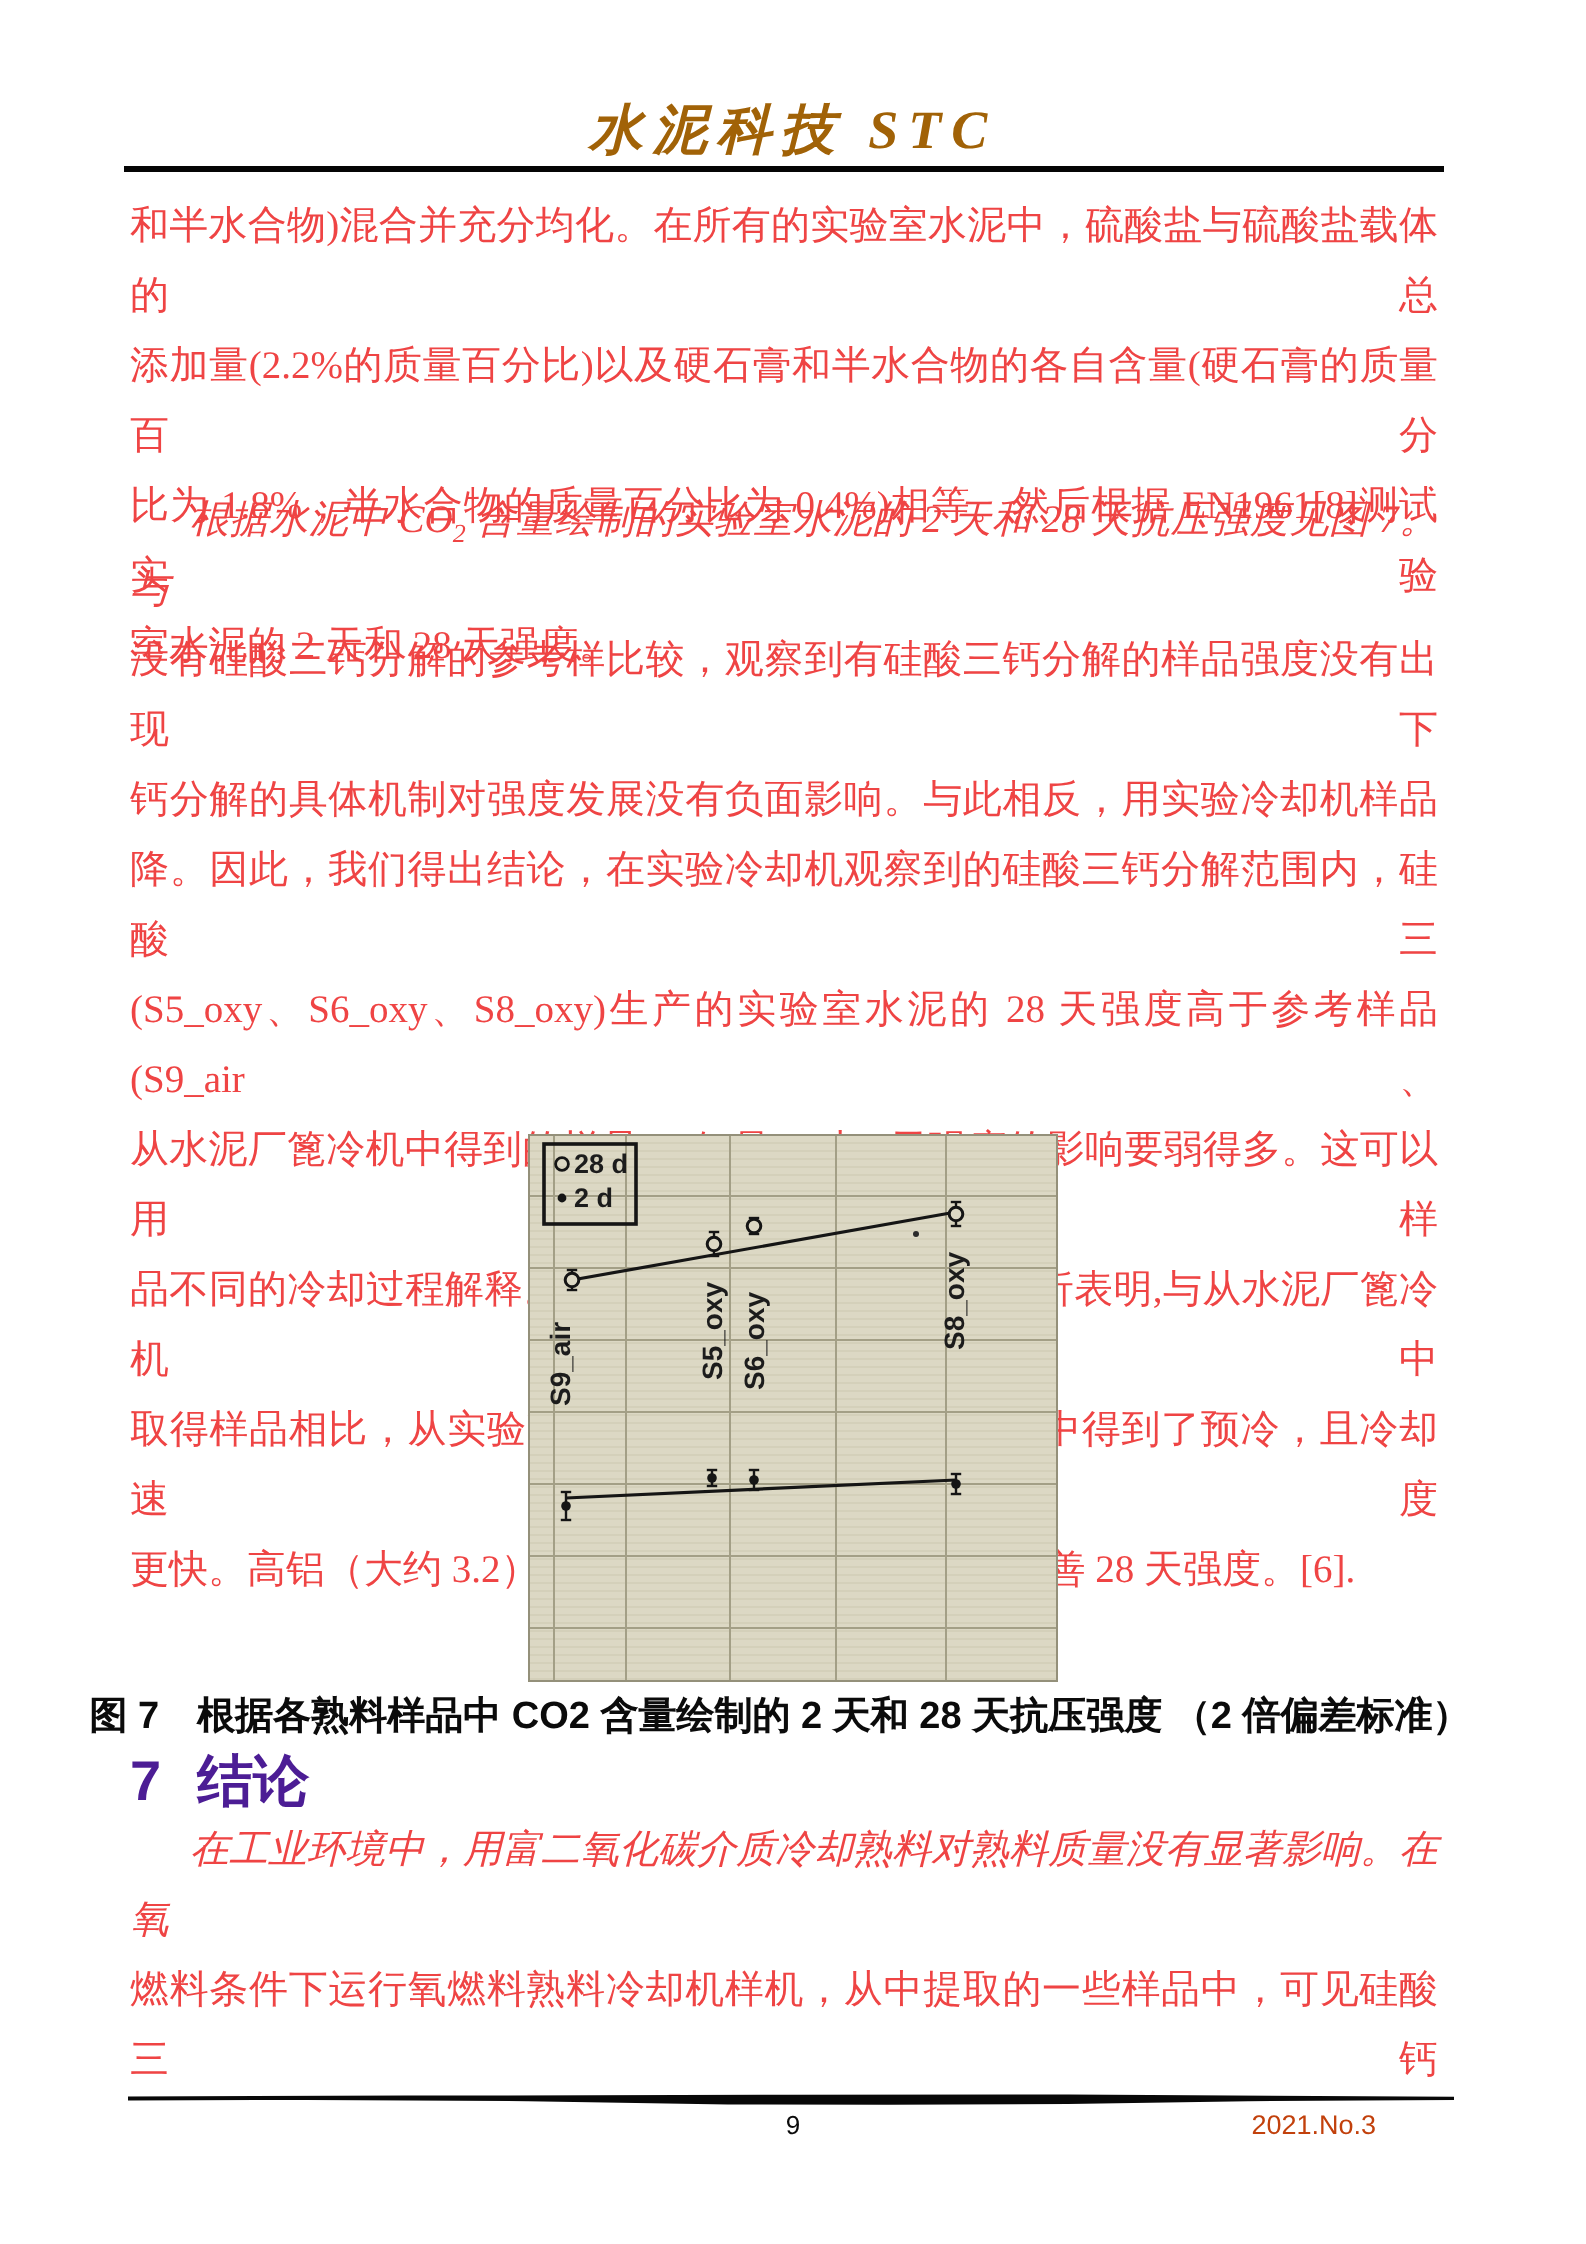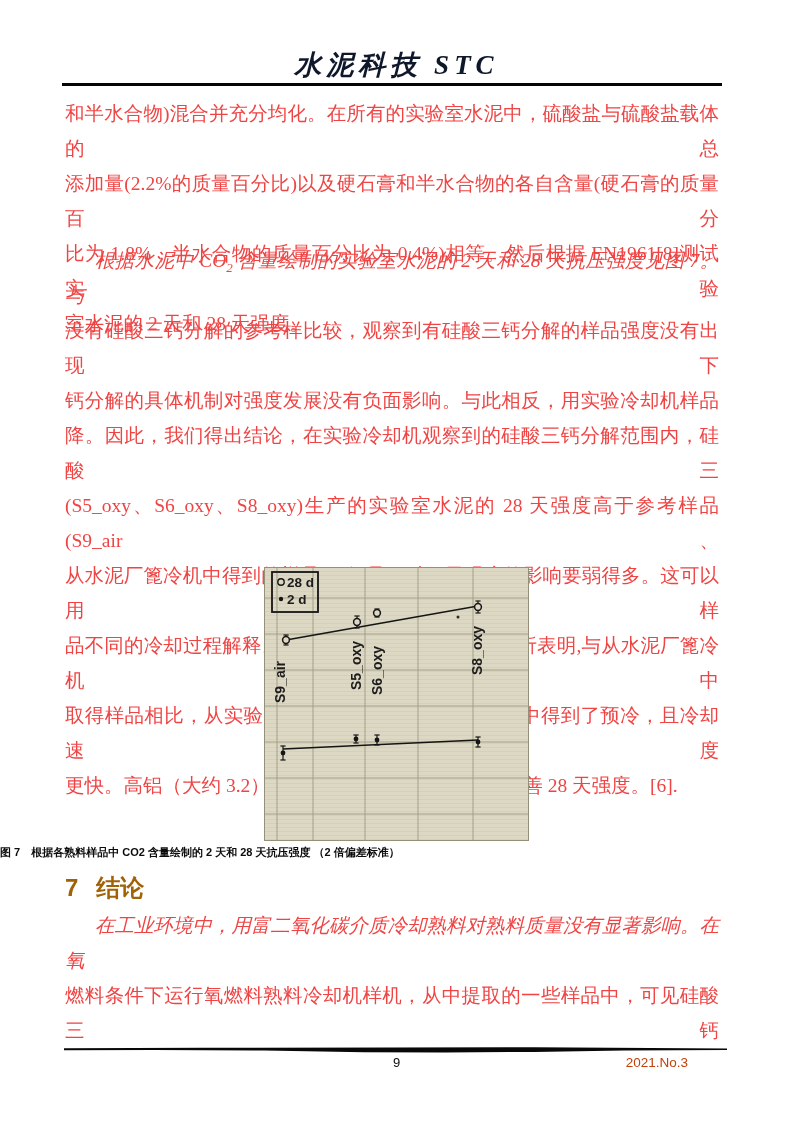--- a/index.html
+++ b/index.html
@@ -4,47 +4,47 @@
 <style>
   html,body{margin:0;padding:0;background:#888;}
   .page{
     position:relative;width:793px;height:1122px;margin:0 auto;background:#ffffff;
     font-family:"Liberation Serif","DejaVu Serif",serif;color:#111;overflow:hidden;
   }
   
   .journal-title{
     position:absolute;top:47px;left:0;width:793px;text-align:center;
     font-family:"Liberation Serif","DejaVu Serif",serif;font-style:italic;font-weight:bold;
-    font-size:27px;letter-spacing:5px;color:#0f172a;
+    font-size:27px;letter-spacing:5px;color:#a16207;
   }
   .header-rule{position:absolute;top:83px;left:62px;width:660px;height:2.5px;background:#050505;}
   
   .para{position:absolute;left:65px;width:654px;font-size:19.5px;line-height:35px;color:#ef4444;}
   .bodyline{display:block;text-align:justify;text-align-last:justify;}
   .bodyline.nolast{text-align-last:left;}
   .bodyline.indent{text-indent:30px;font-style:italic;}
   #para1{top:96px;}
   #para2{top:243px;}
   #para3{top:908px;}
   sub.co2{font-size:13px;line-height:0;}
   
   #figure-plot{position:absolute;left:264px;top:567px;width:263px;height:272px;}
   #chart-svg{
     display:block;border:1px solid #94907a;
     background:repeating-linear-gradient(180deg,#dcd8c4 0px,#dcd8c4 3px,#d4d0ba 3px,#d4d0ba 4px);
   }
   #chart-svg text{font-family:"Liberation Sans","DejaVu Sans",sans-serif;}
   .figure-caption{
-    position:absolute;top:845px;left:0;width:780px;text-align:left;
-    font-family:"Liberation Sans","DejaVu Sans",sans-serif;font-size:11px;font-weight:600;color:#0b0b0b;
+    position:absolute;top:845px;left:0;width:780px;text-align:center;
+    font-family:"Liberation Sans","DejaVu Sans",sans-serif;font-size:19px;font-weight:600;color:#0b0b0b;
   }
   
   .section-heading{
     position:absolute;top:872px;left:65px;
-    font-family:"Liberation Sans","DejaVu Sans",sans-serif;font-size:24px;font-weight:bold;color:#a16207;
+    font-family:"Liberation Sans","DejaVu Sans",sans-serif;font-size:28px;font-weight:bold;color:#4c1d95;
   }
   .section-heading .sec-num{margin-right:18px;}
   
   .footer-rule-svg{position:absolute;top:1047px;left:64px;}
   .page-number{
     position:absolute;top:1055px;left:0;width:793px;text-align:center;
     font-family:"Liberation Sans","DejaVu Sans",sans-serif;font-size:13px;color:#0b0b0b;
   }
   .issue-label{
     position:absolute;top:1055px;right:105px;

